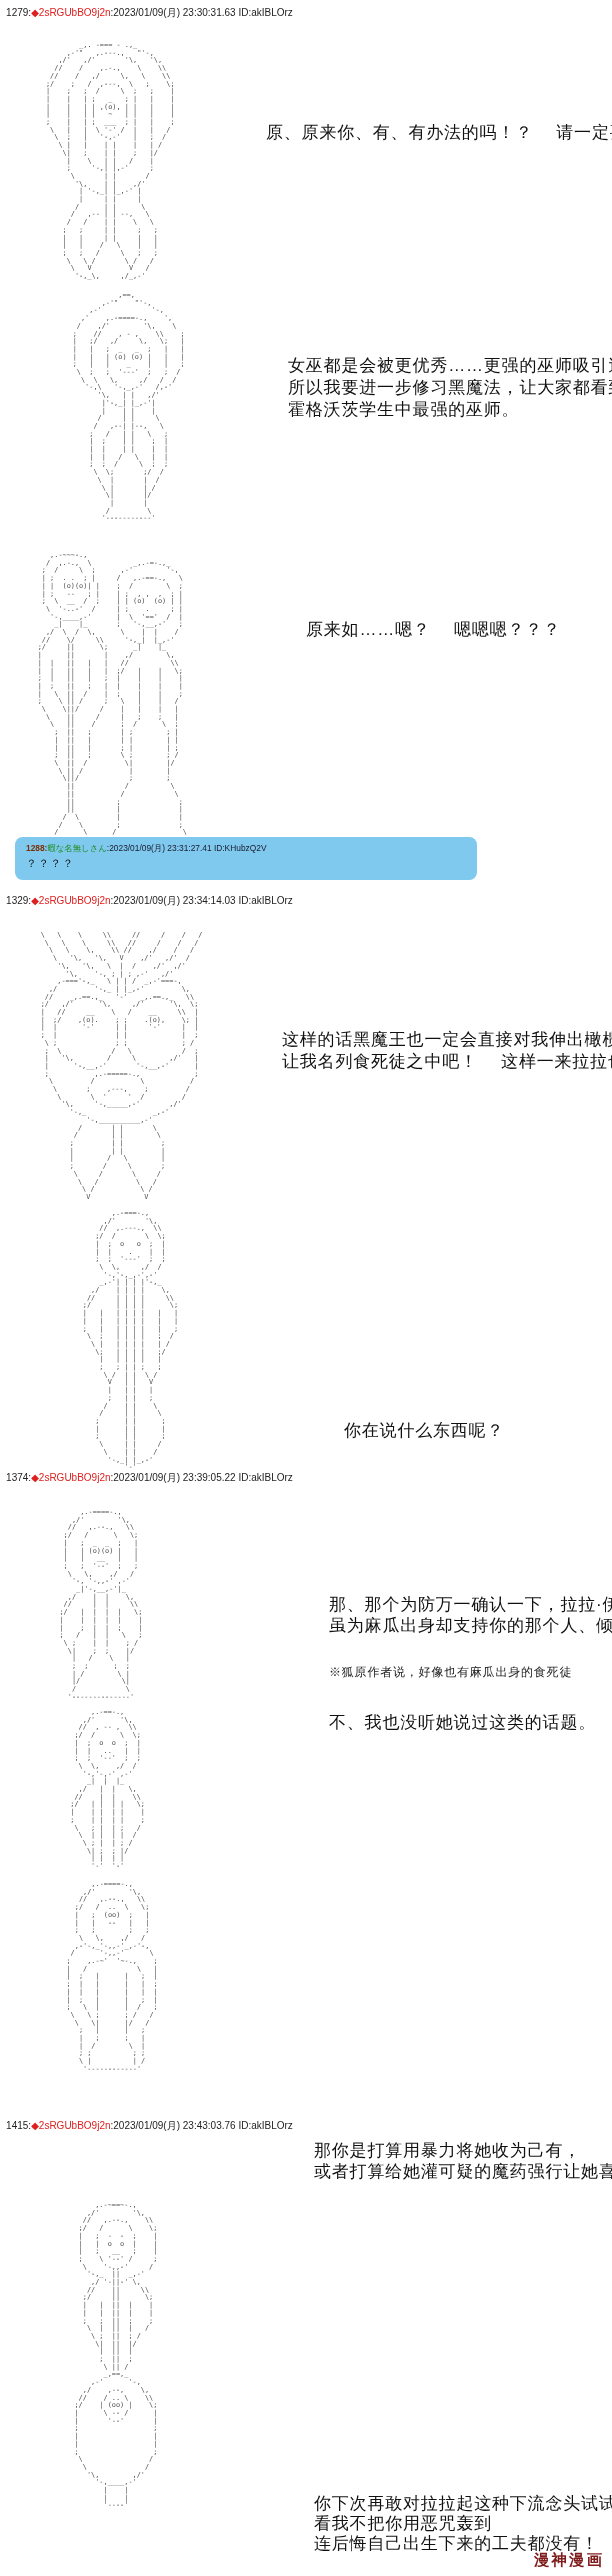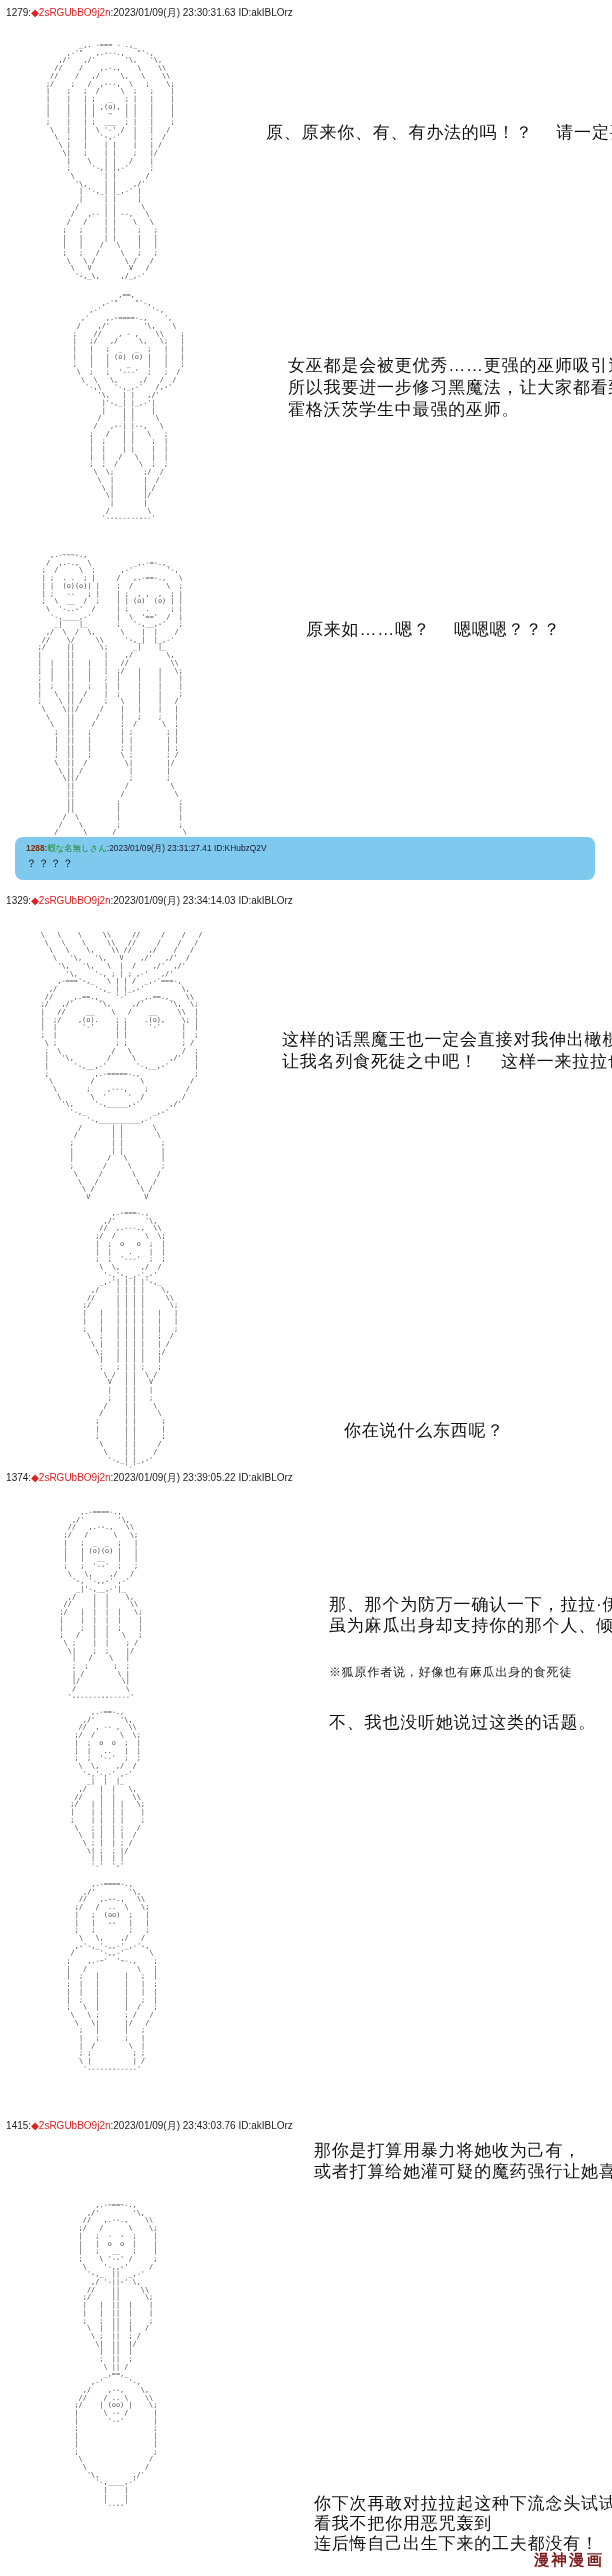--- a/index.html
+++ b/index.html
@@ -18,21 +18,21 @@
     font-family:"DejaVu Sans Mono", monospace;
     font-size:6.9px; line-height:7.7px; color:#4a4a4a;
     white-space:pre;
   }
   .dialogue {
     position:absolute; font-size:17px; color:#111;
     line-height:22px; white-space:pre; letter-spacing:0.8px;
   }
   .dialogue.small { font-size:12px; line-height:18.4px; color:#222; }
   .quote-box {
-    position:absolute; left:15.3px; width:580px;
+    position:absolute; left:15.3px; width:462px;
     background:#7fc9ef; border-radius:7.7px; padding:6.1px 10.7px 9.2px 10.7px;
     box-sizing:border-box;
   }
   .quote-header { font-size:8.4px; white-space:nowrap; }
   .quote-header .qnum  { color:#7a2f00; font-weight:bold; }
   .quote-header .qname { color:#1e8a1e; }
   .quote-header .qmeta { color:#1a1a2e; }
   .quote-body { font-size:10.7px; color:#111; margin-top:3.1px; letter-spacing:1.5px; }
   .watermark {
     position:absolute; right:7.7px; bottom:4.6px;

